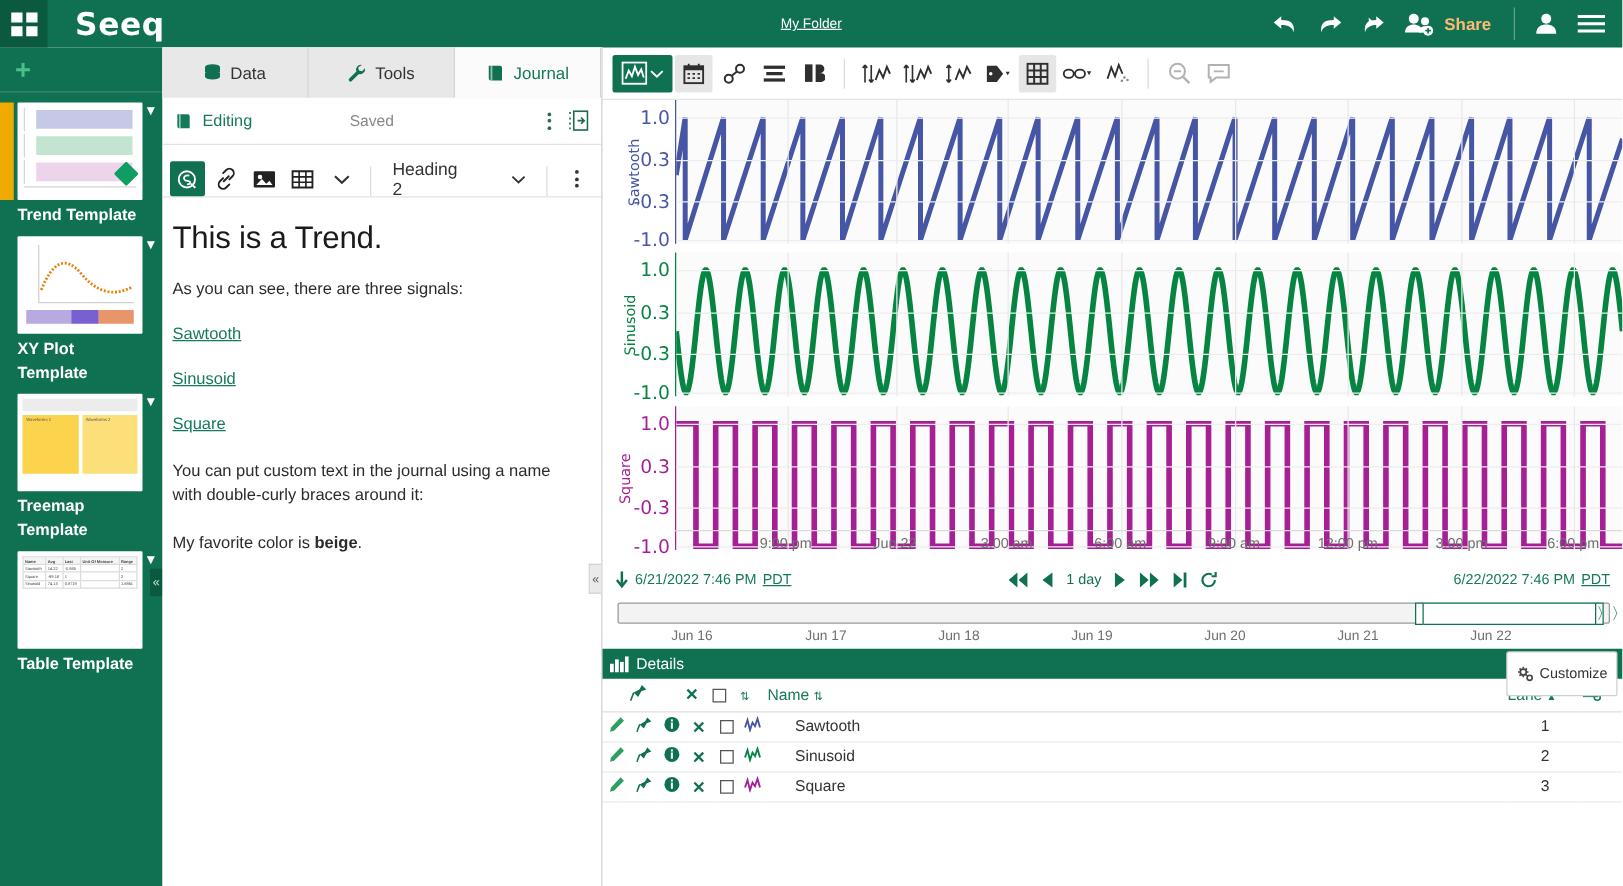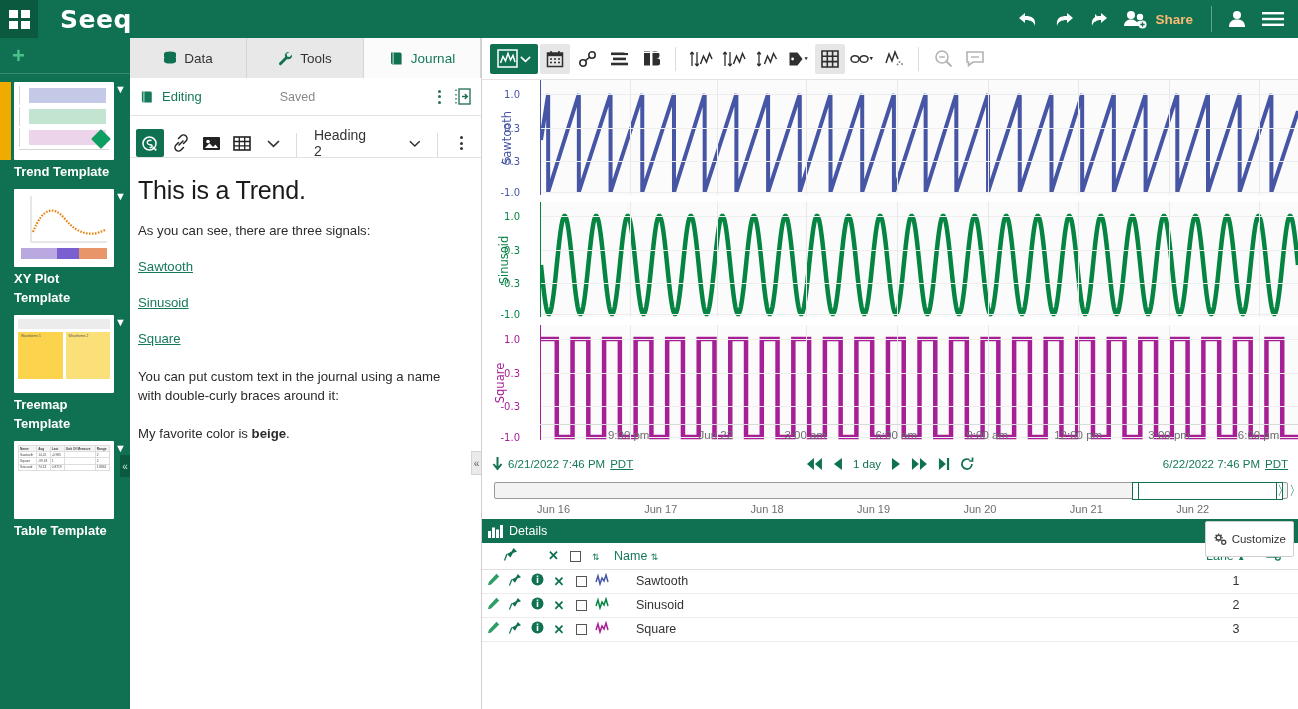--- a/index.html
+++ b/index.html
@@ -22,21 +22,20 @@
   .grid-glyph { display: grid; grid-template-columns: 9px 9px; grid-template-rows: 8px 8px; gap: 3px; }
   .grid-glyph i { background: #ffffff; display: block; }
   .brand {
     color: #ffffff; font-size: 25px; font-weight: 600; letter-spacing: .5px;
     margin-left: 22px; font-family: "DejaVu Sans", sans-serif;
   }
   .title-block {
     position: absolute; left: 0; right: 0; top: 0; height: 38px;
     display: flex; flex-direction: column; align-items: center; justify-content: center;
     pointer-events: none;
-    margin-top: 28px;
   }
   .folder-link {
     color: #ffffff; font-size: 11px; text-decoration: underline; pointer-events: auto;
     line-height: 14px;
   }
   .wb-title { color: #ffffff; font-size: 14.5px; font-weight: bold; line-height: 18px; }
   .header-right {
     margin-left: auto; display: flex; align-items: center; gap: 2px;
     padding-right: 8px; height: 38px;
   }
@@ -183,21 +182,21 @@
   .lane { position: absolute; left: 0; right: 0; display: flex; }
   .lane-axis {
     width: 58px; flex: 0 0 58px; position: relative;
   }
   .lane-title {
     position: absolute; left: -2px; top: 50%; transform: translateY(-50%) rotate(-90deg);
     transform-origin: center; font-size: 11.5px; white-space: nowrap;
     font-family: "DejaVu Sans", sans-serif;
   }
   .tick {
-    position: absolute; right: 20px; font-size: 10px; transform: translateY(-50%);
+    position: absolute; right: 4px; font-size: 15px; transform: translateY(-50%);
     font-family: "DejaVu Sans", sans-serif;
     text-align: center;
   }
   .lane-plot { flex: 1; position: relative; background: #fbfbfb; border-left: 1.5px solid currentColor; }
   .gridv { position: absolute; top: 0; bottom: 0; width: 1px; background: #e9e9e9; }
   .gridh { position: absolute; left: 0; right: 0; height: 1px; background: #eeeeee; }
 
   .xaxis {
     position: absolute; left: 58px; right: 0; bottom: 0; height: 26px;
     border-top: 1px solid #dadada;

